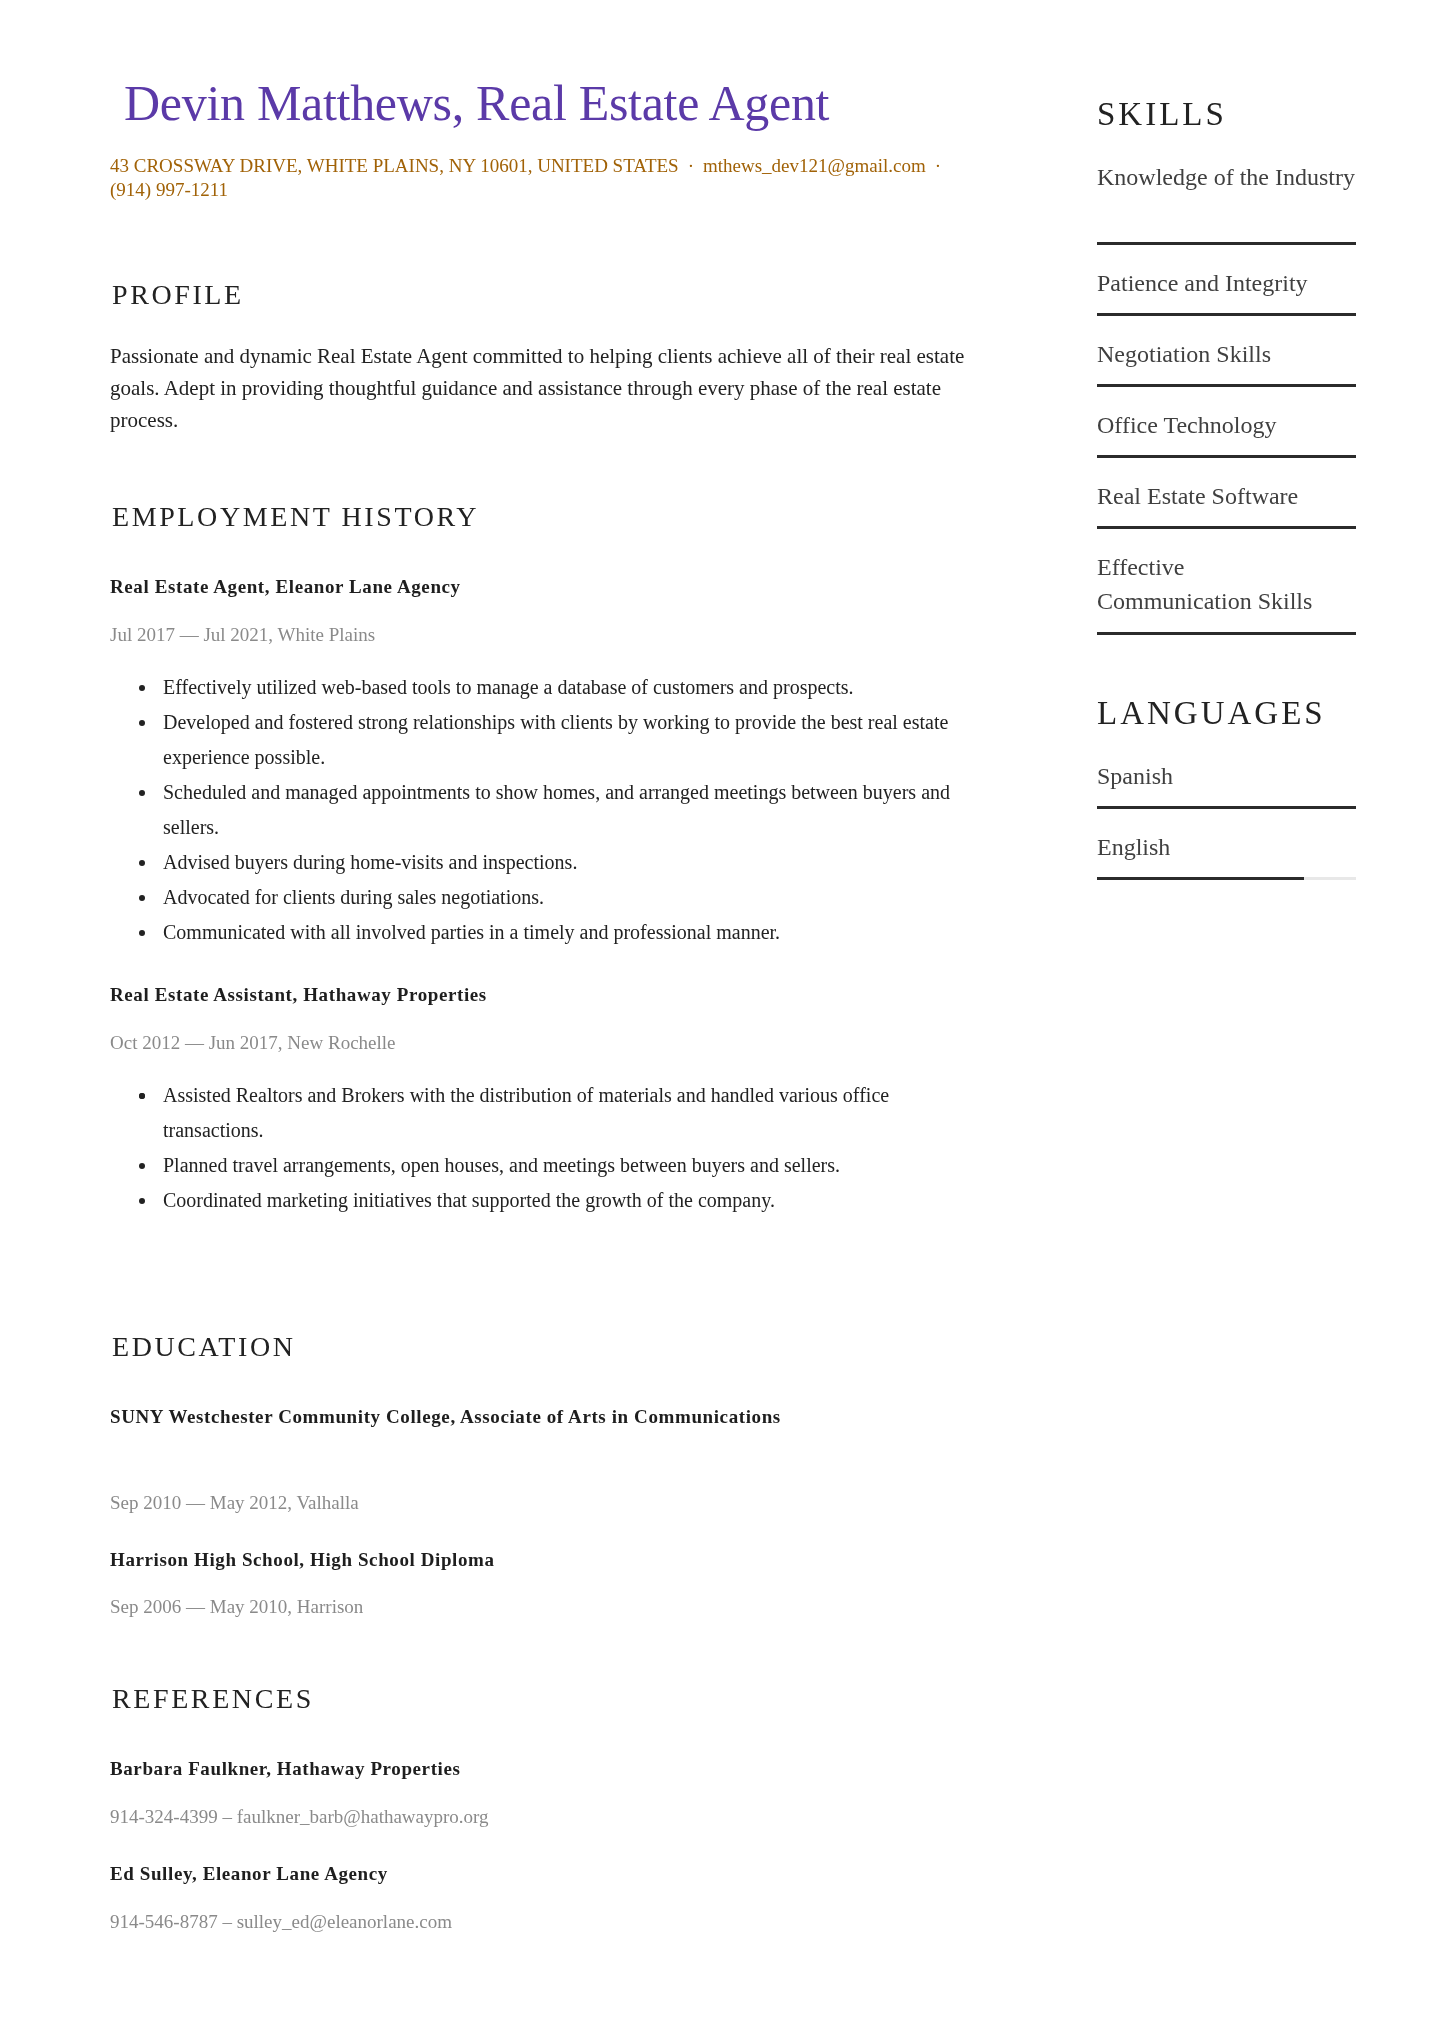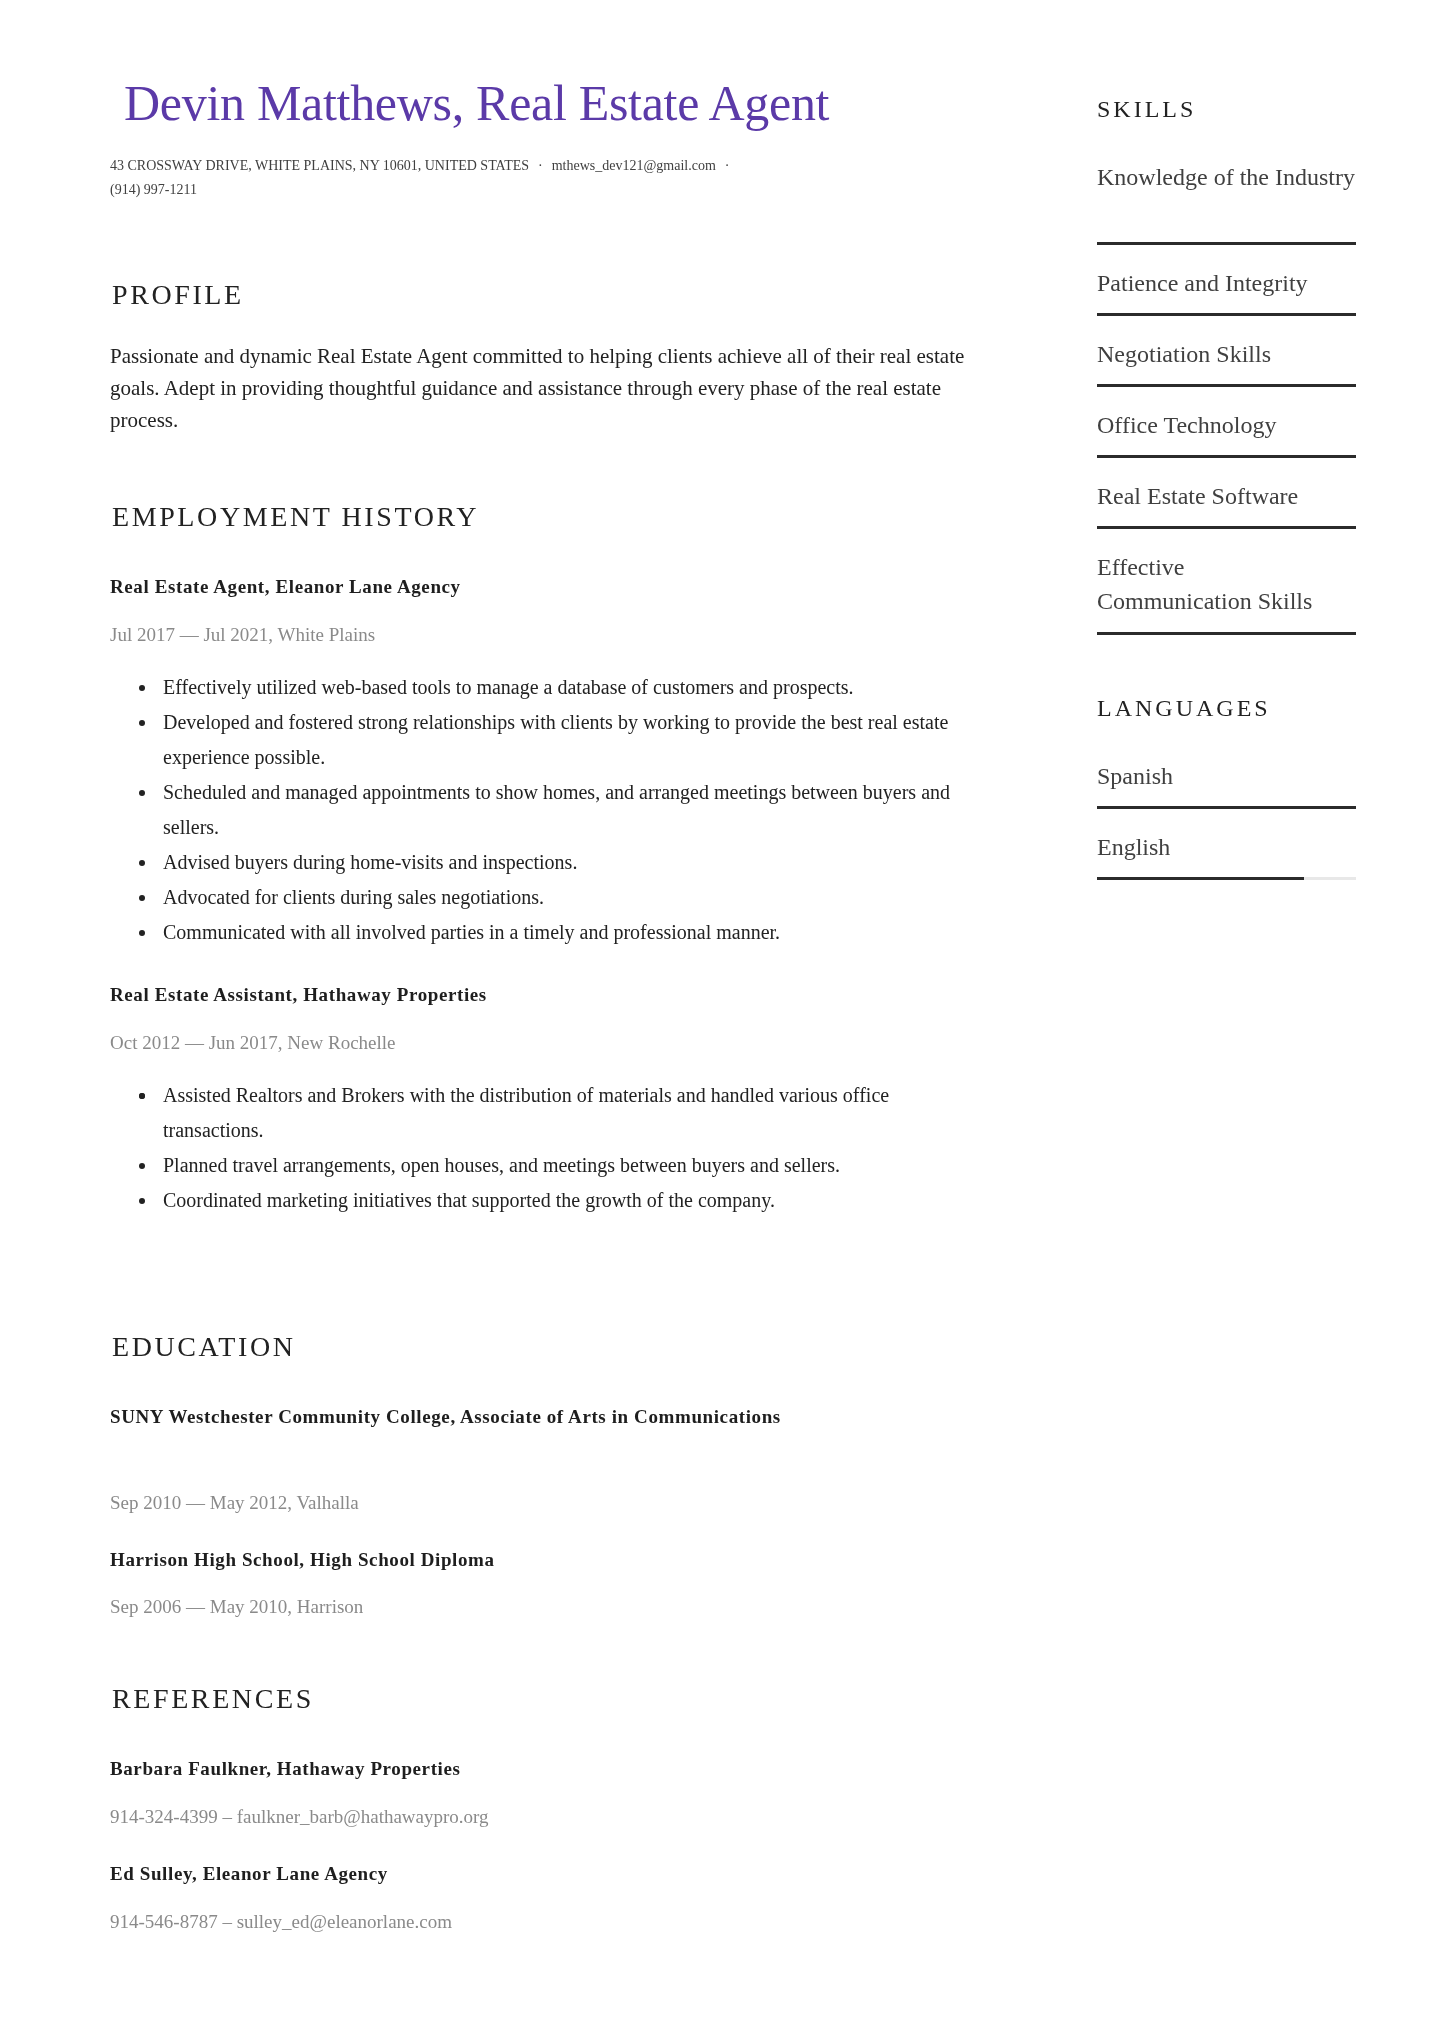--- a/index.html
+++ b/index.html
@@ -10,21 +10,21 @@
   .left { position: absolute; left: 110px; top: 0; width: 880px; }
   .right { position: absolute; left: 1097px; top: 0; width: 260px; }
 
   .name {
     position: absolute; left: 0; top: 74px; margin: 0;
     font-size: 50px; font-weight: normal; color: #5b3aa8; letter-spacing: -0.3px;
     white-space: nowrap;
   }
   .contact {
     position: absolute; left: 0; top: 154px; width: 850px;
-    font-size: 14px; line-height: 24px; color: #404040;
+    font-size: 19px; line-height: 24px; color: #a16207;
   }
   .contact .sep { margin: 0 9px; }
 
   .section-title {
     position: absolute; left: 2px; margin: 0;
     font-size: 28px; font-weight: normal; letter-spacing: 2.6px; color: #222;
     white-space: nowrap;
   }
   .para {
     position: absolute; left: 0; width: 870px; margin: 0;
@@ -42,21 +42,21 @@
     position: absolute; left: 0; margin: 0; padding: 0; list-style: none; width: 880px;
   }
   ul.bullets li {
     position: relative; padding-left: 53px; font-size: 20px; line-height: 35px; color: #222;
   }
   ul.bullets li .dot {
     position: absolute; left: 29px; top: 15px; width: 6px; height: 6px; border-radius: 50%; background: #222;
   }
 
   .r-title {
-    position: absolute; left: 0; margin: 0; font-size: 24px; font-weight: normal; letter-spacing: 3px; color: #222;
+    position: absolute; left: 0; margin: 0; font-size: 33px; font-weight: normal; letter-spacing: 3px; color: #222;
   }
   .skill { position: absolute; left: 0; width: 260px; }
   .skill .label { font-size: 24px; line-height: 34px; color: #404040; }
   .skill .bar { position: absolute; left: 0; width: 259px; height: 3px; background: #e8e8e8; }
   .skill .fill { position: absolute; left: 0; top: 0; height: 3px; background: #2b2b2b; }
 </style>
 </head>
 <body>
 
 <div class="left">

